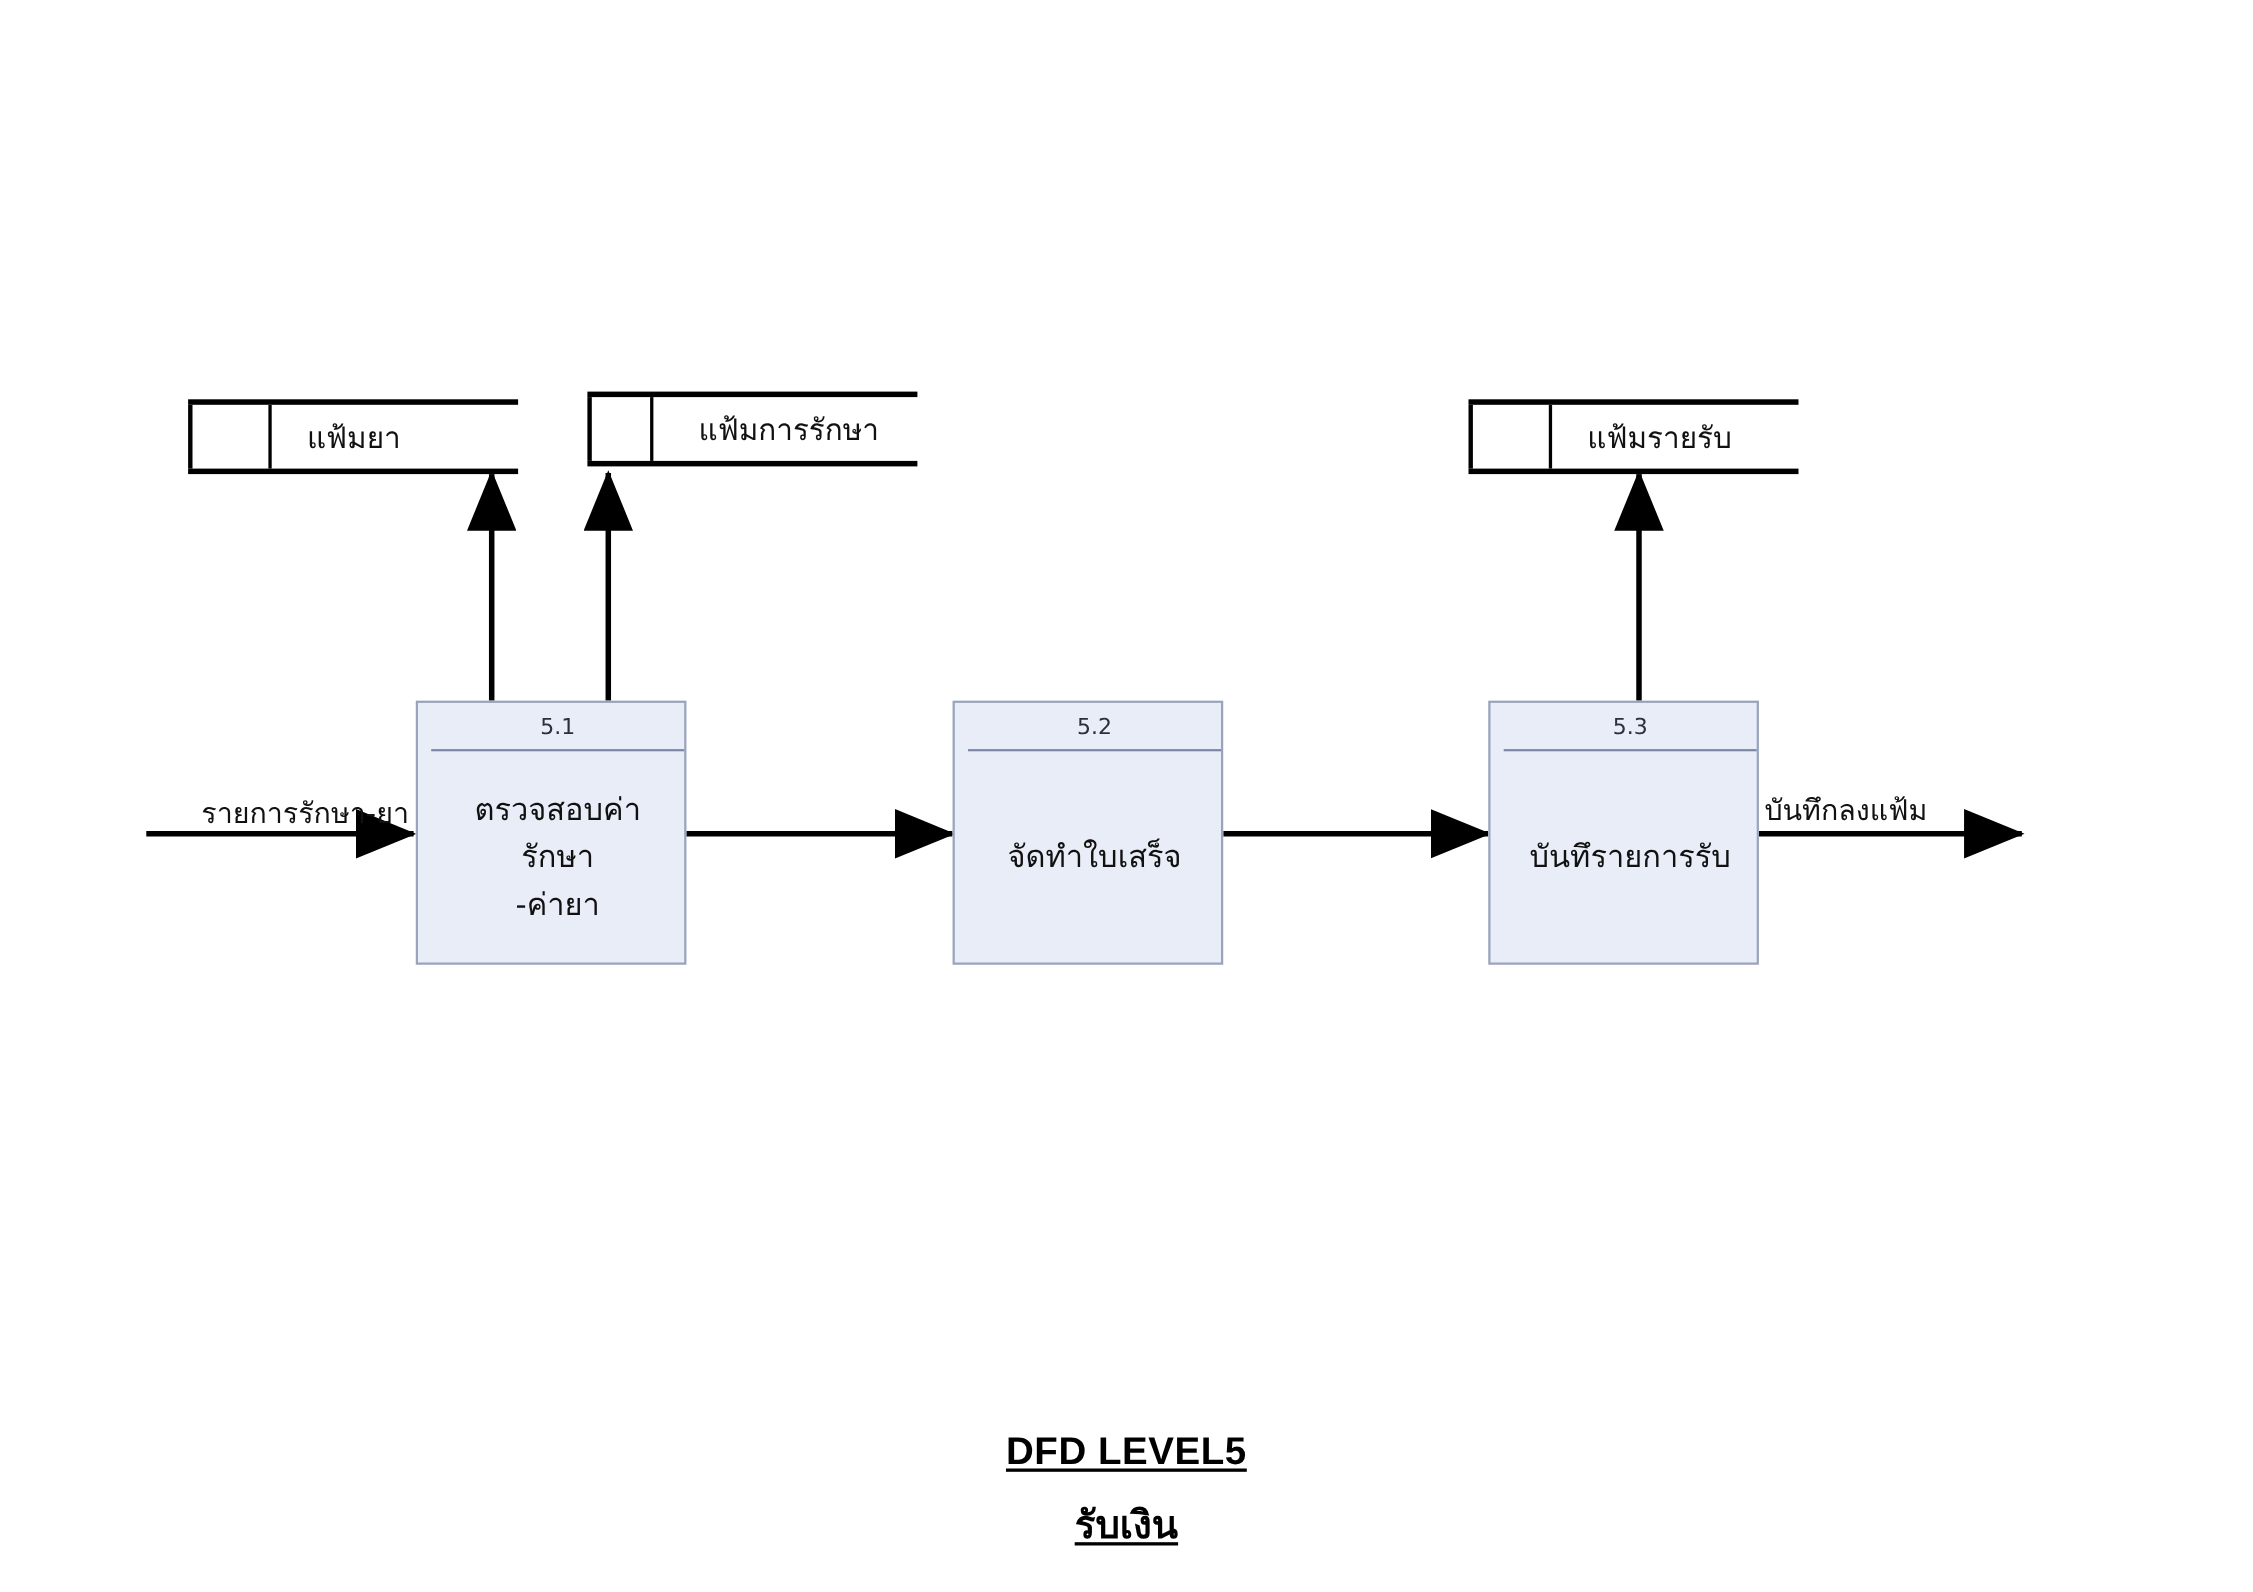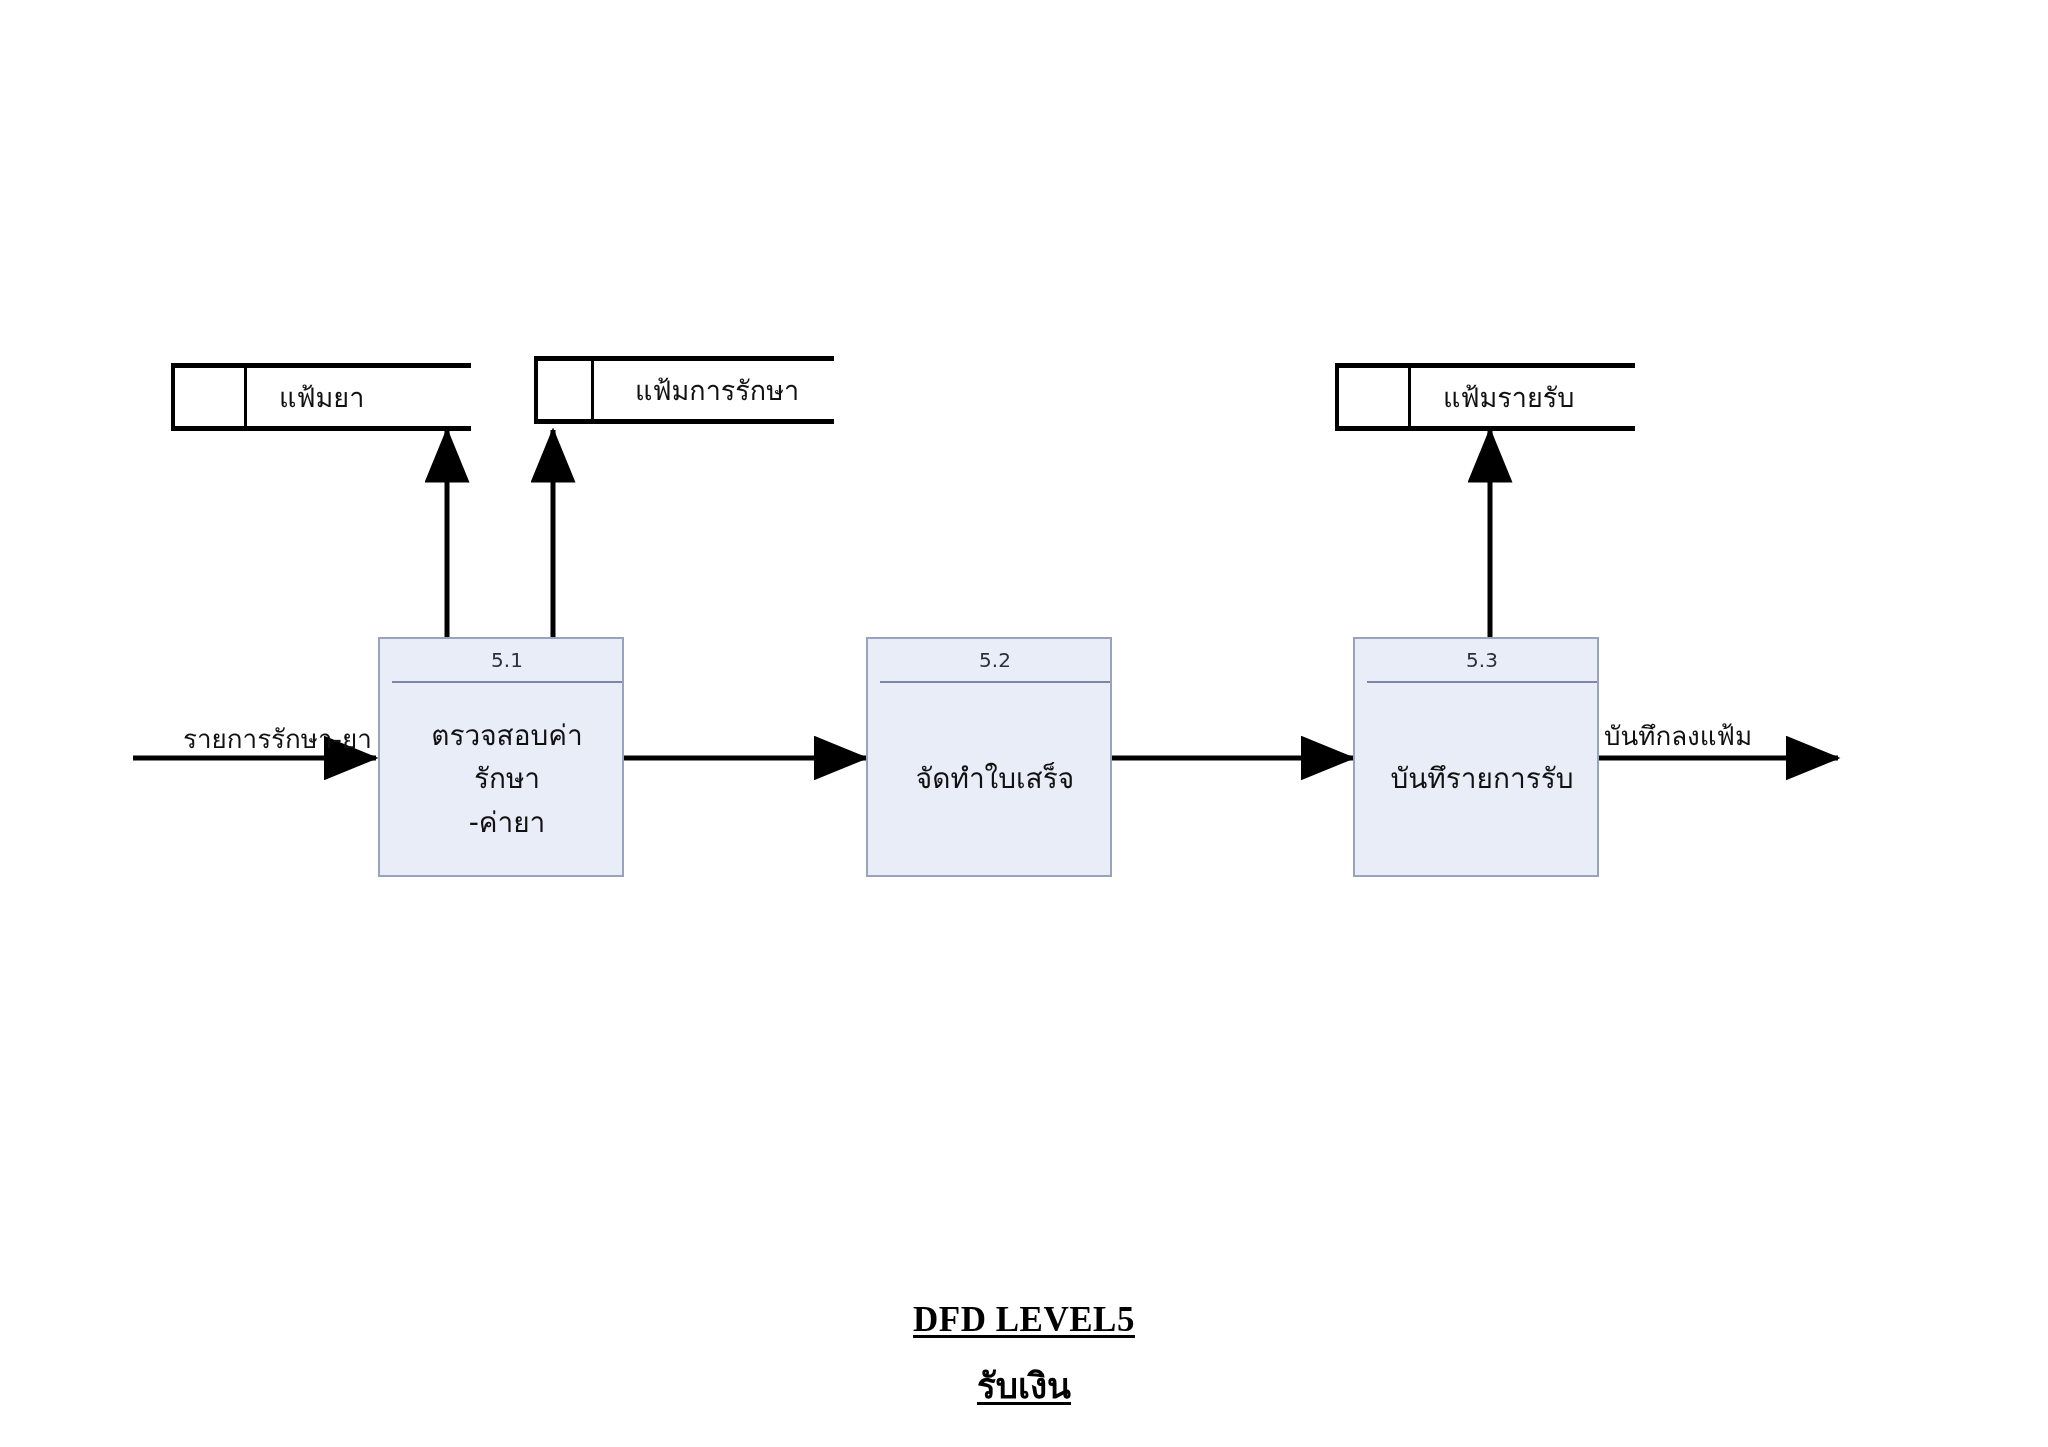--- a/index.html
+++ b/index.html
@@ -92,21 +92,21 @@
     font-size: 26px;
     color: #111111;
     white-space: nowrap;
   }
   
   .caption {
     position: absolute;
     left: 0;
     width: 2048px;
     text-align: center;
-    font-family: Liberation Serif, serif;
+    font-family: Liberation Sans, sans-serif;
     font-weight: bold;
     color: #000000;
   }
   .caption span {
     text-decoration: underline;
     text-underline-offset: 4px;
   }
   #caption-line1 { top: 1300px; font-size: 35px; letter-spacing: 0.5px; }
   #caption-line2 { top: 1358px; font-size: 35px; }
 </style>

